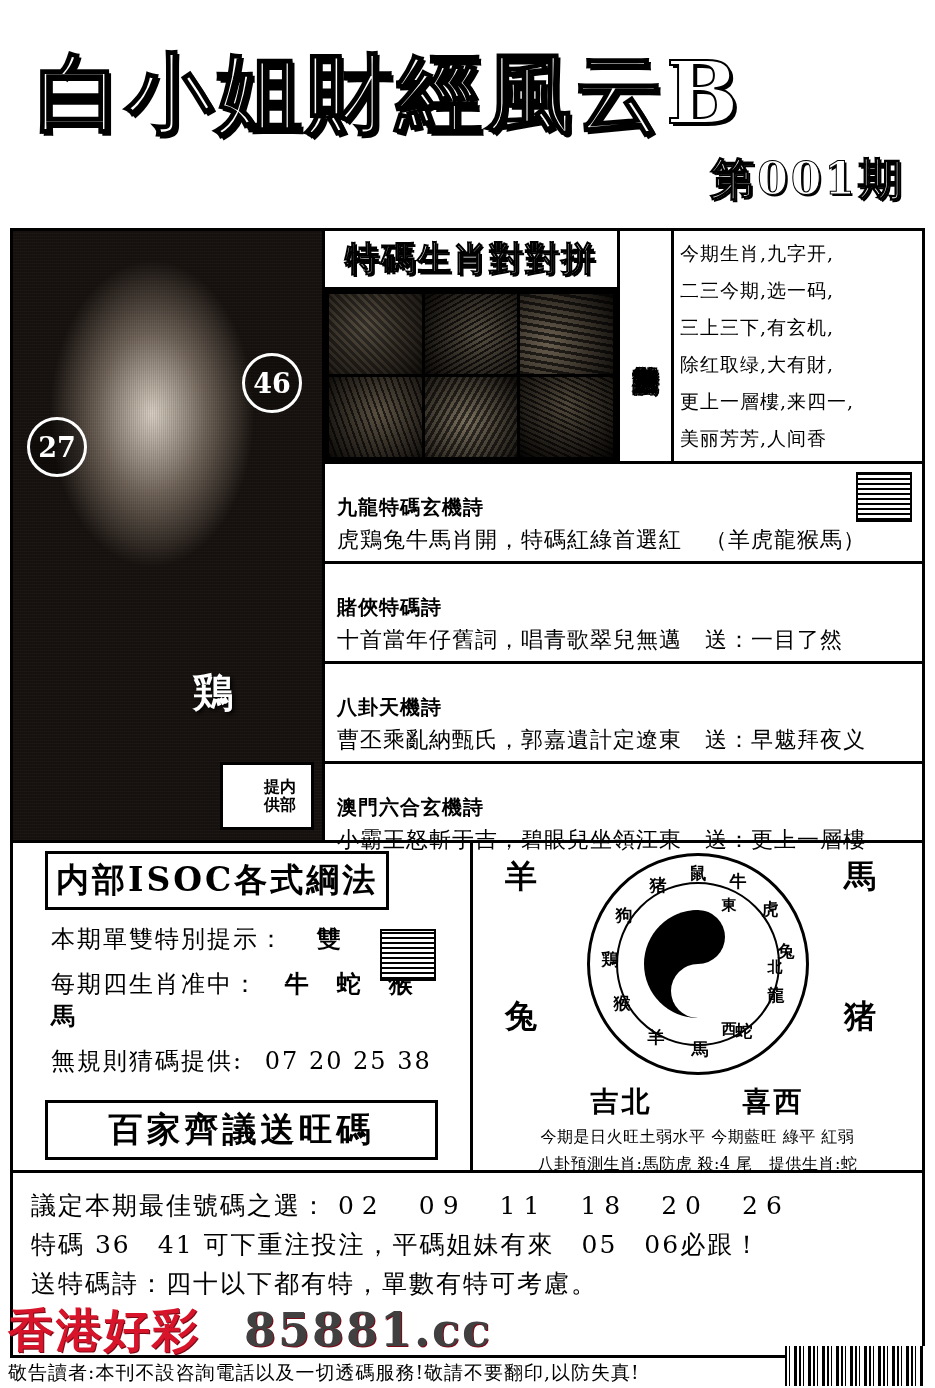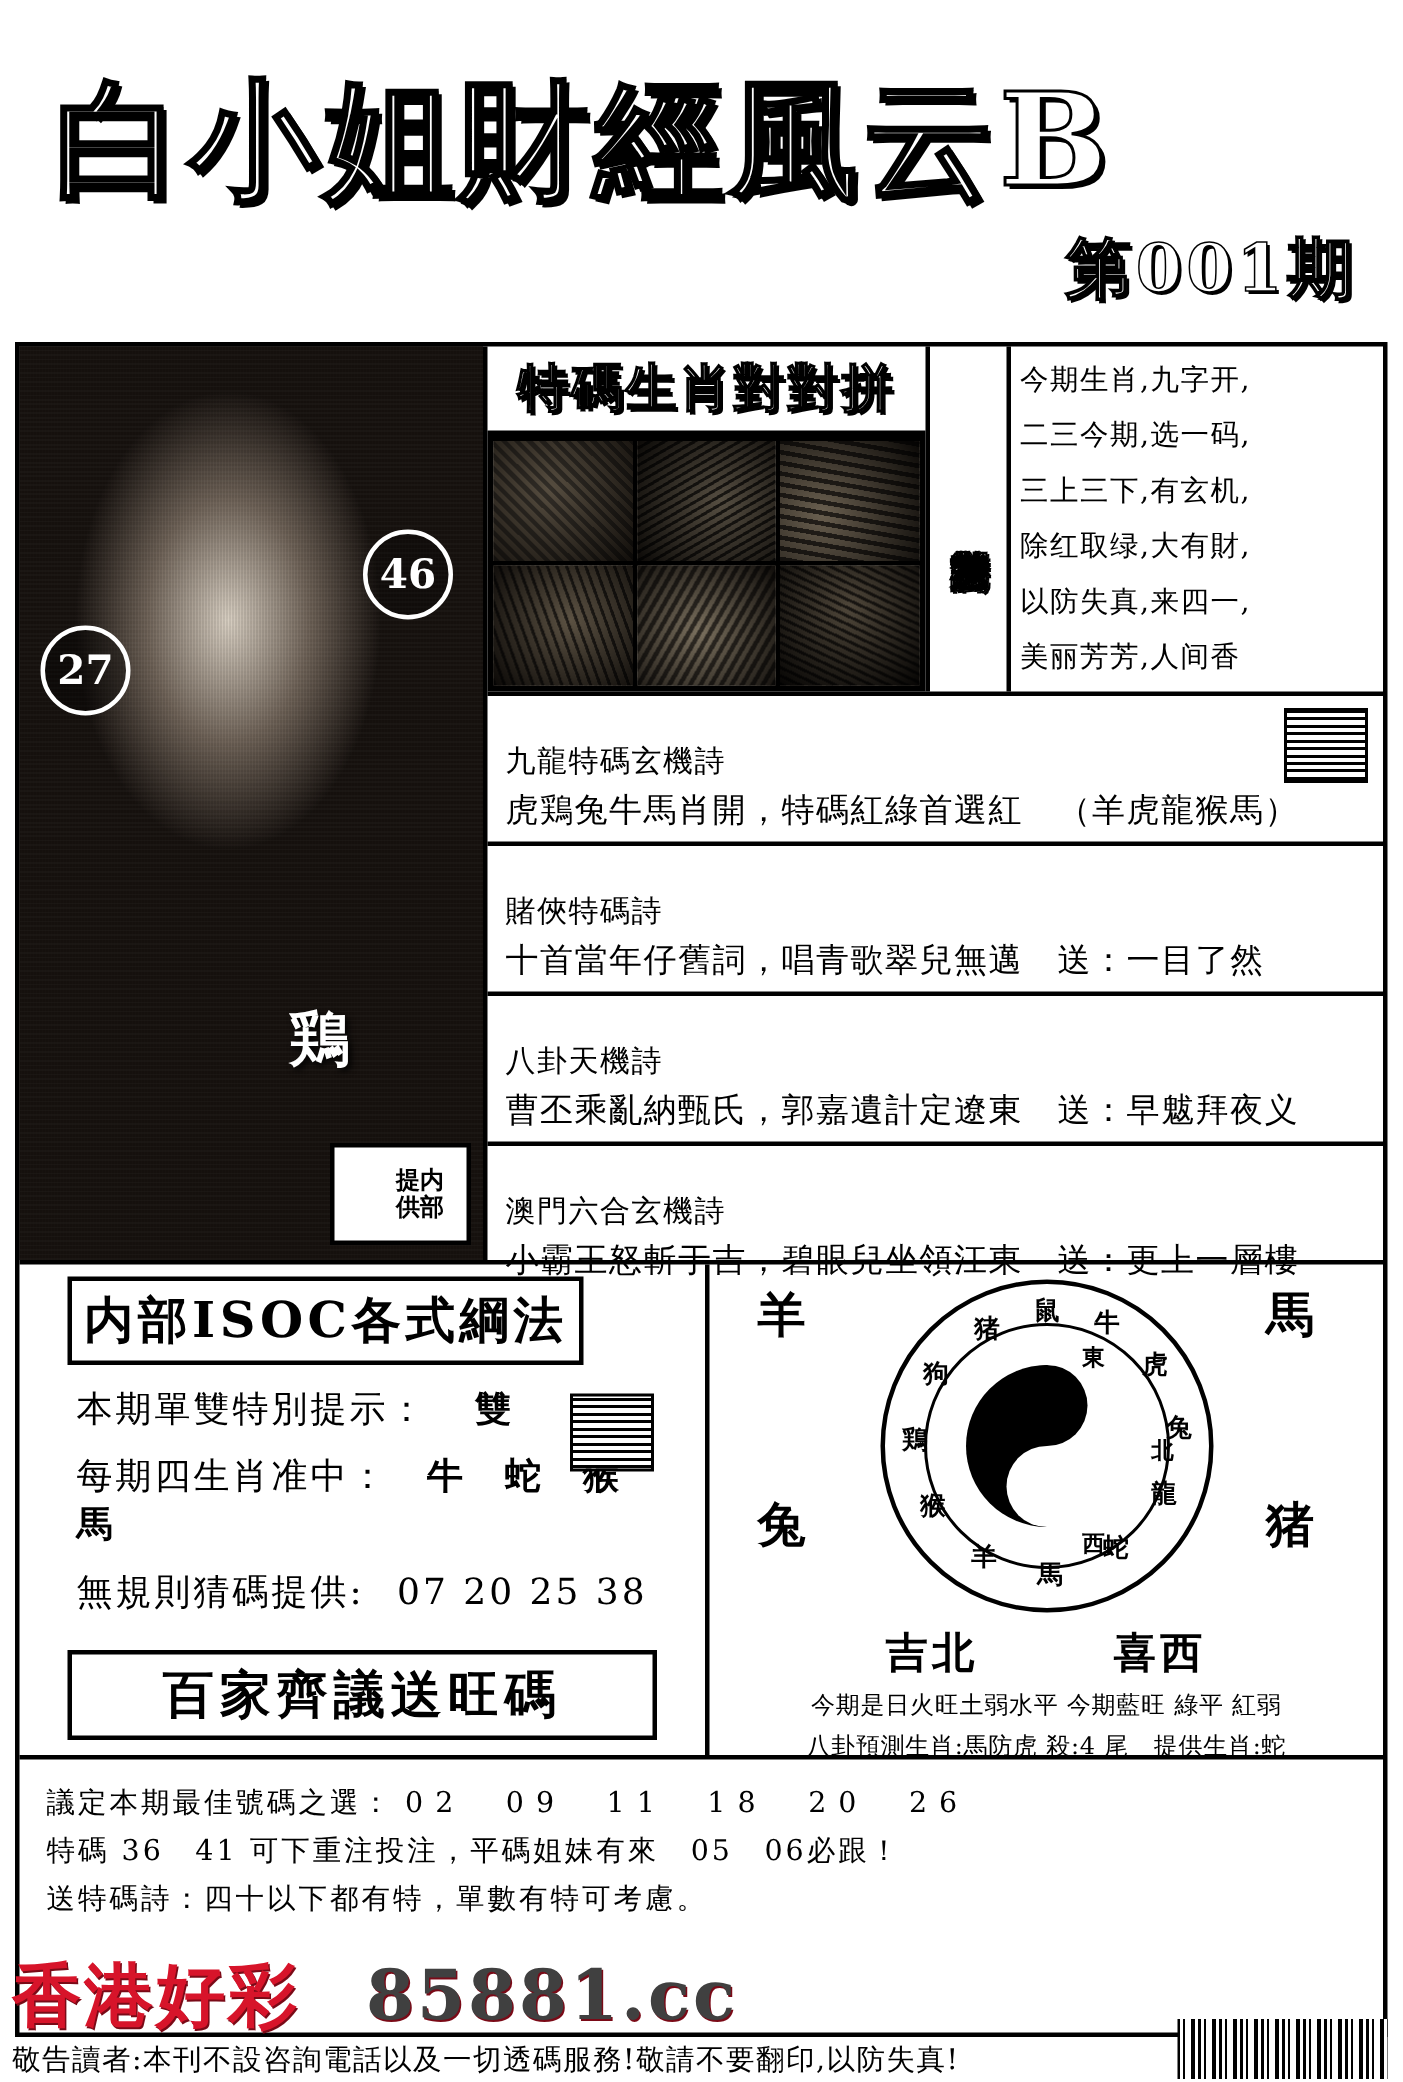--- a/index.html
+++ b/index.html
@@ -98,21 +98,21 @@
     -webkit-text-stroke:.6px #000;color:#fff;text-shadow:1.5px 1.5px 0 #000;
   }
   .poem-lines{flex:1;display:flex;flex-direction:column;justify-content:center;padding:4px 6px;box-sizing:border-box;}
   .poem-lines div{
     font-family:"DejaVu Serif","Liberation Serif",serif;font-size:19px;line-height:1.95;letter-spacing:1px;white-space:nowrap;
   }
 
   
   .poem-block{border-bottom:3px solid #000;box-sizing:border-box;padding:6px 12px;flex:1;position:relative;}
   .poem-block:last-child{border-bottom:none;}
-  .pb-title{font-family:"DejaVu Serif","Liberation Serif",serif;font-size:20px;font-weight:normal;letter-spacing:1px;margin-bottom:4px;margin-top:24px;}
+  .pb-title{font-family:"DejaVu Serif","Liberation Serif",serif;font-size:20px;font-weight:bold;letter-spacing:1px;margin-bottom:4px;margin-top:24px;}
   .pb-text{font-family:"DejaVu Serif","Liberation Serif",serif;font-size:22px;letter-spacing:1px;white-space:nowrap;}
   .seal{
     position:absolute;right:10px;top:8px;width:52px;height:46px;border:2px solid #000;
     background:repeating-linear-gradient(0deg,#000 0 2px,#fff 2px 5px);
   }
 
   
   .mid-row{display:flex;height:330px;border-bottom:3px solid #000;box-sizing:border-box;}
   .mid-left{width:460px;border-right:3px solid #000;box-sizing:border-box;padding:8px 32px;position:relative;display:flex;flex-direction:column;}
   .boxed-title{
@@ -152,21 +152,21 @@
   .wdir.s{left:70px;top:102px;}
   .wdir.e{left:178px;top:102px;}
   .wdir.w{left:132px;top:164px;}
   .wz{position:absolute;font-family:"DejaVu Serif","Liberation Serif",serif;font-size:17px;font-weight:bold;}
   .luck-row{display:flex;justify-content:center;gap:90px;margin-top:2px;
     font-family:"DejaVu Serif","Liberation Serif",serif;font-size:28px;font-weight:bold;letter-spacing:3px;}
   .mr-note{font-family:"DejaVu Serif","Liberation Serif",serif;font-size:16px;letter-spacing:.5px;text-align:center;margin-top:6px;white-space:nowrap;}
 
   
   .bot-row{padding:10px 18px;box-sizing:border-box;}
-  .bot-line{font-family:"DejaVu Serif","Liberation Serif",serif;font-size:19px;letter-spacing:2px;margin:6px 0;white-space:nowrap;}
+  .bot-line{font-family:"DejaVu Serif","Liberation Serif",serif;font-size:25px;letter-spacing:2px;margin:6px 0;white-space:nowrap;}
   .nums{letter-spacing:8px;}
 
   
   .watermark{
     position:absolute;left:8px;bottom:26px;width:600px;
     font-family:"DejaVu Serif","Liberation Serif",serif;font-size:46px;font-weight:bold;letter-spacing:2px;
     color:#d7142a;text-shadow:1px 1px 0 #7a0a17;
   }
   .watermark .site{color:#404040;margin-left:26px;}
   .footer{
@@ -215,21 +215,21 @@
         </div>
         <div class="banner-right">
           <div class="vlabel">
             <span style="writing-mode:vertical-rl;text-orientation:upright;line-height:1.2;">荆楚玄機詩</span>
           </div>
           <div class="poem-lines">
             <div>今期生肖,九字开,</div>
             <div>二三今期,选一码,</div>
             <div>三上三下,有玄机,</div>
             <div>除红取绿,大有財,</div>
-            <div>以防失真,来四一,</div>
+            <div>更上一層樓,来四一,</div>
             <div>美丽芳芳,人间香</div>
           </div>
         </div>
       </div>
 
       <div class="poem-block">
         <div class="pb-title">九龍特碼玄機詩</div>
         <div class="pb-text">虎鶏兔牛馬肖開，特碼紅綠首選紅　（羊虎龍猴馬）</div>
         <div class="seal"></div>
       </div>

